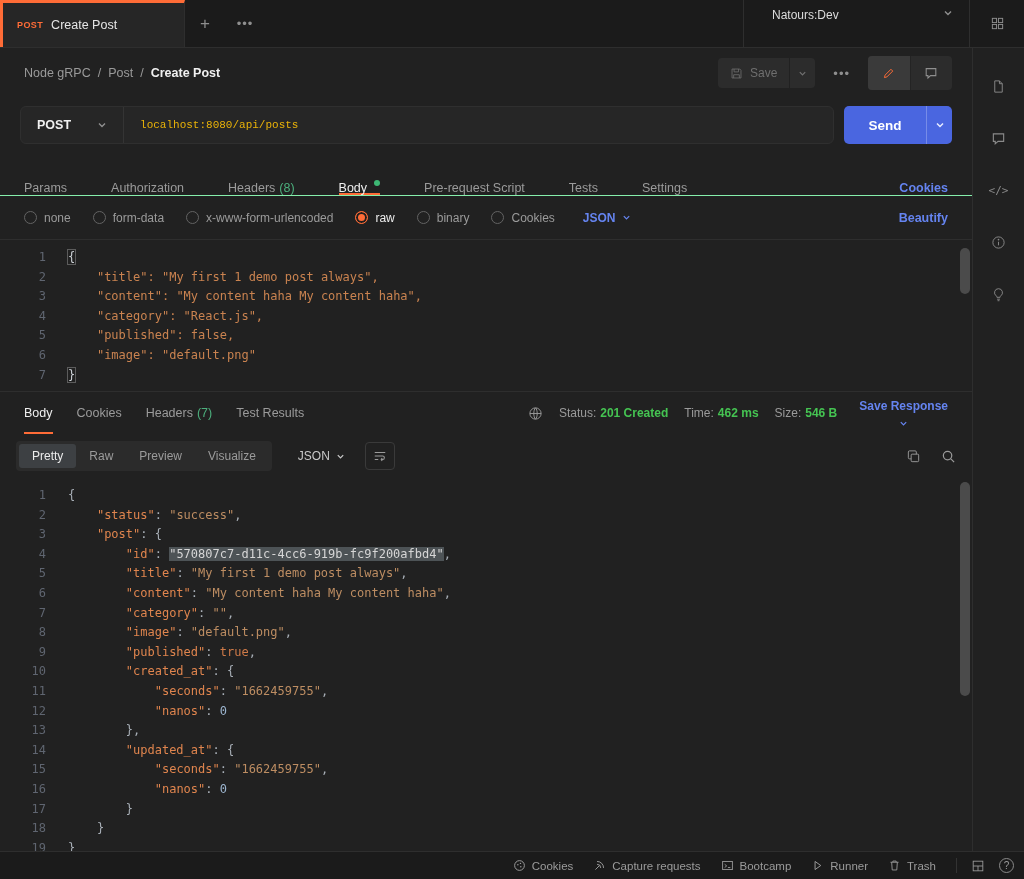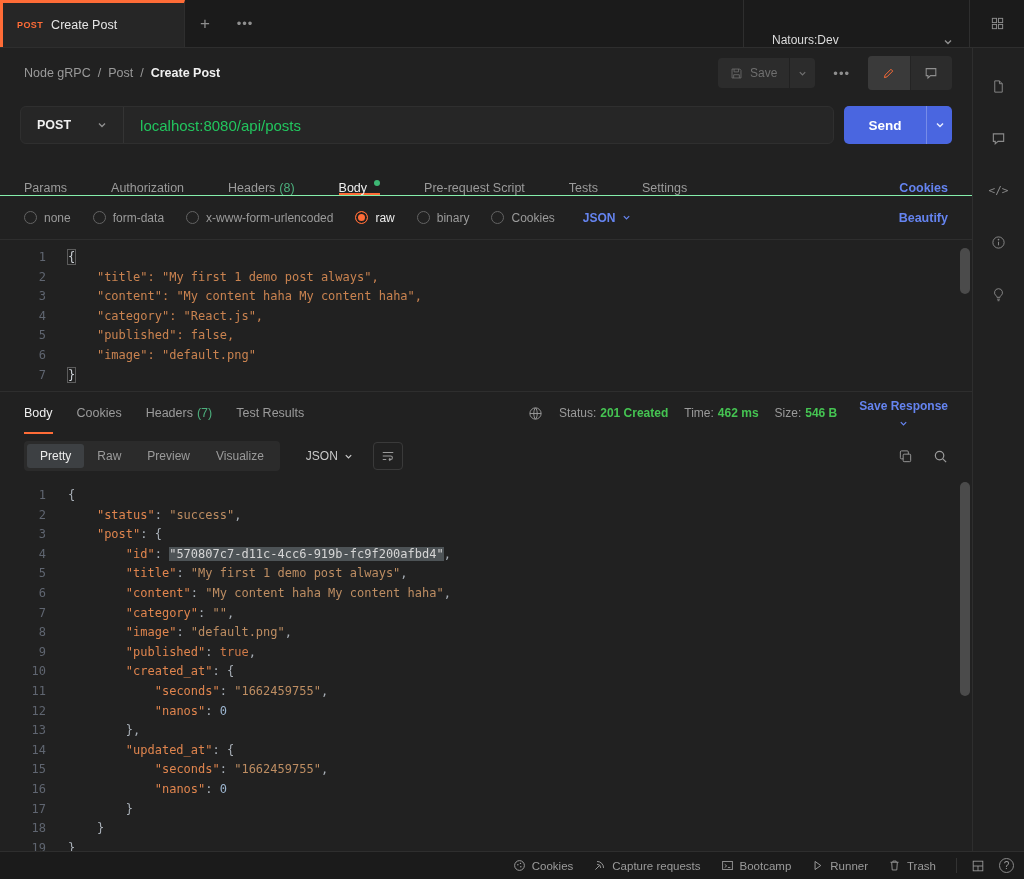--- a/index.html
+++ b/index.html
@@ -8,21 +8,21 @@
   svg { display:block; }
   .app { display:flex; flex-direction:column; width:1024px; height:879px; }
 
   
   .topbar { height:48px; background:#1b1b1b; border-bottom:1px solid #2e2e2e; display:flex; align-items:stretch; flex:none; }
   .req-tab { width:185px; background:#262626; border-top:3px solid #ff6c37; border-left:3px solid #ff6c37; border-right:1px solid #2e2e2e; display:flex; align-items:center; gap:8px; padding:0 14px; cursor:default; }
   .tab-method { color:#ff6c37; font-size:9px; font-weight:bold; letter-spacing:.4px; }
   .tab-title { color:#e6e6e6; font-size:12.5px; }
   .tb-btn { display:flex; align-items:center; justify-content:center; width:40px; color:#8f8f8f; font-size:17px; }
   .tb-dots { font-size:13px; letter-spacing:1px; }
-  .env-area { margin-left:auto; width:226px; border-left:1px solid #2e2e2e; display:flex; align-items:flex-end; padding:16px 16px 0 28px; color:#dcdcdc; font-size:12px; }
+  .env-area { margin-left:auto; width:226px; border-left:1px solid #2e2e2e; display:flex; align-items:flex-start; padding:8px 16px 0 28px; color:#dcdcdc; font-size:12px; }
   .env-area .chev { margin-left:auto; color:#8f8f8f; }
   .env-quick { width:55px; border-left:1px solid #2e2e2e; display:flex; align-items:center; justify-content:center; color:#8f8f8f; }
 
   
   .main-row { flex:1; display:flex; min-height:0; }
   .content { flex:1; display:flex; flex-direction:column; min-width:0; }
   .right-rail { width:52px; border-left:1px solid #2e2e2e; display:flex; flex-direction:column; align-items:center; padding-top:12px; flex:none; }
   .rail-btn { height:52px; display:flex; align-items:center; justify-content:center; width:100%; color:#8a8a8a; }
   .rail-code { font-family:"DejaVu Sans Mono", monospace; font-size:11px; }
 
@@ -38,21 +38,21 @@
   .edit-group { display:flex; align-items:stretch; height:34px; border-radius:4px; overflow:hidden; background:#2c2c2c; width:84px; }
   .edit-seg { flex:1; display:flex; align-items:center; justify-content:center; }
   .edit-seg.on { background:#3a3a3a; color:#ff6c37; }
   .edit-seg.off { color:#8f8f8f; border-left:1px solid #242424; }
 
   
   .url-row { height:54px; display:flex; align-items:center; padding:0 20px; gap:10px; flex:none; }
   .url-box { flex:1; height:38px; background:#262626; border:1px solid #2f2f2f; border-radius:6px; display:flex; align-items:stretch; overflow:hidden; }
   .method-sel { display:flex; align-items:center; gap:26px; padding:0 16px; color:#f0f0f0; font-weight:bold; font-size:12.5px; border-right:1px solid #343434; cursor:default; }
   .method-sel .chev { color:#8f8f8f; }
-  .url-input { flex:1; background:transparent; border:none; outline:none; color:#22c55e; font-size:15px; padding:0 16px; font-family:Liberation Sans, sans-serif; }
+  .url-input { flex:1; background:transparent; border:none; outline:none; color:#eab308; font-size:11px; padding:0 16px; font-family:Liberation Mono, monospace; }
   .send-group { display:flex; align-items:stretch; height:38px; border-radius:5px; overflow:hidden; flex:none; }
   .send-main { background:#4a66e0; color:#fff; font-size:13.5px; font-weight:bold; display:flex; align-items:center; justify-content:center; width:82px; }
   .send-chev { background:#4a66e0; border-left:1px solid rgba(255,255,255,.25); width:26px; display:flex; align-items:center; justify-content:center; color:#e8ecff; }
 
   
   .rtabs { height:44px; border-bottom:1px solid #86efac; display:flex; align-items:flex-end; padding:0 24px; gap:44px; flex:none; }
   .rtab { display:flex; align-items:center; color:#9b9b9b; font-size:12.5px; gap:4px; }
   .rtab.active { color:#f0f0f0; box-shadow:inset 0 -2px 0 #ff6c37; }
   .count { color:#4caf7d; }
   .gdot { width:6px; height:6px; border-radius:50%; background:#3db874; margin:-10px 0 0 3px; }
@@ -88,21 +88,21 @@
 
   
   .resp-head { height:42px; display:flex; align-items:stretch; padding:0 24px; gap:24px; flex:none; }
   .resp-head .rtab { font-size:12.5px; }
   .resp-meta { margin-left:auto; display:flex; align-items:center; gap:6px; font-size:12px; color:#9b9b9b; }
   .meta-pair { display:flex; gap:4px; margin-left:10px; }
   .meta-val { color:#45c452; font-weight:bold; }
   .save-resp { margin-left:16px; display:flex; align-items:center; gap:6px; color:#6584f0; font-weight:bold;flex-direction:column; }
 
   
-  .resp-tools { height:44px; display:flex; align-items:center; padding:0 24px; gap:14px; flex:none; }
+  .resp-tools { height:44px; display:flex; align-items:center; padding:0 16px; gap:14px; flex:none; }
   .seg { display:flex; background:#2b2b2b; border-radius:4px; padding:3px; }
   .seg-btn { padding:5px 13px; border-radius:3px; color:#9b9b9b; font-size:12px; }
   .seg-btn.on { background:#3d4043; color:#ececec; }
   .resp-fmt { display:flex; align-items:center; gap:6px; color:#c9c9c9; margin-left:12px; }
   .wrap-btn { width:30px; height:28px; border:1px solid #3a3a3a; border-radius:4px; display:flex; align-items:center; justify-content:center; color:#9b9b9b; margin-left:6px; }
   .tool-right { margin-left:auto; display:flex; align-items:center; gap:20px; color:#9b9b9b; }
 
   
   .statusbar { height:28px; background:#1b1b1b; border-top:1px solid #2e2e2e; display:flex; align-items:center; padding:0 10px; flex:none; font-size:11.5px; color:#9b9b9b; }
   .sb-items { margin-left:auto; display:flex; align-items:center; gap:20px; }

